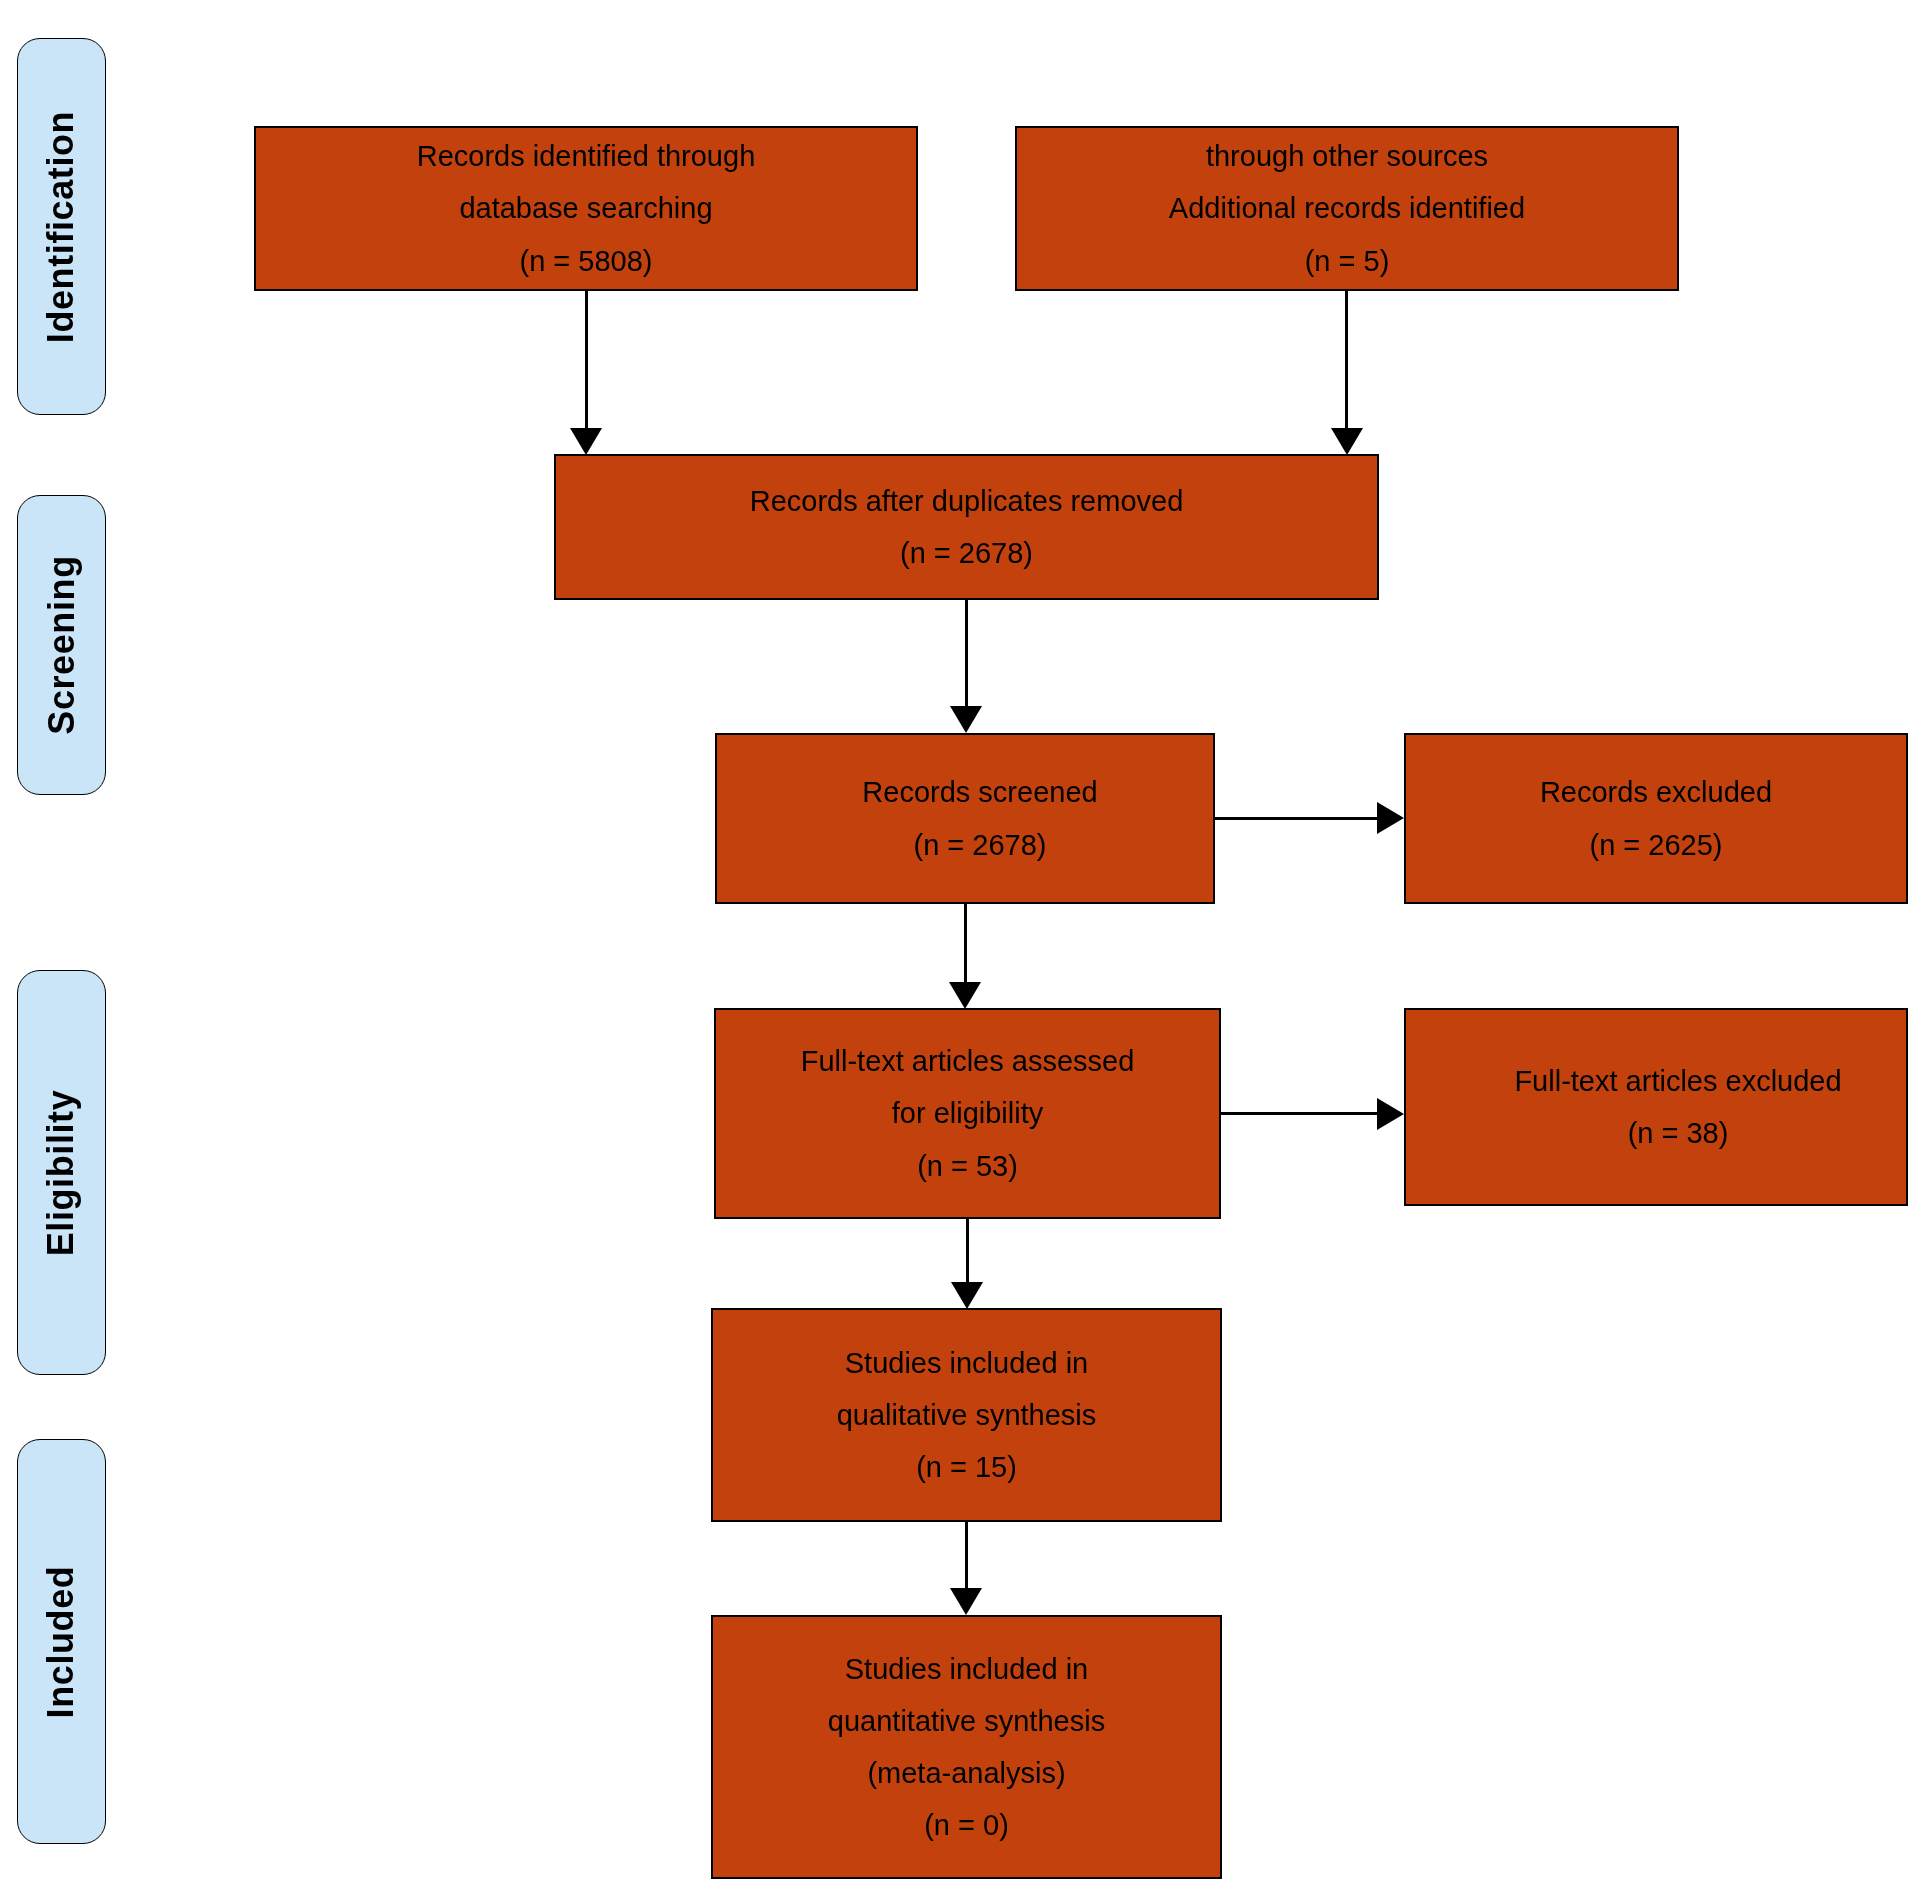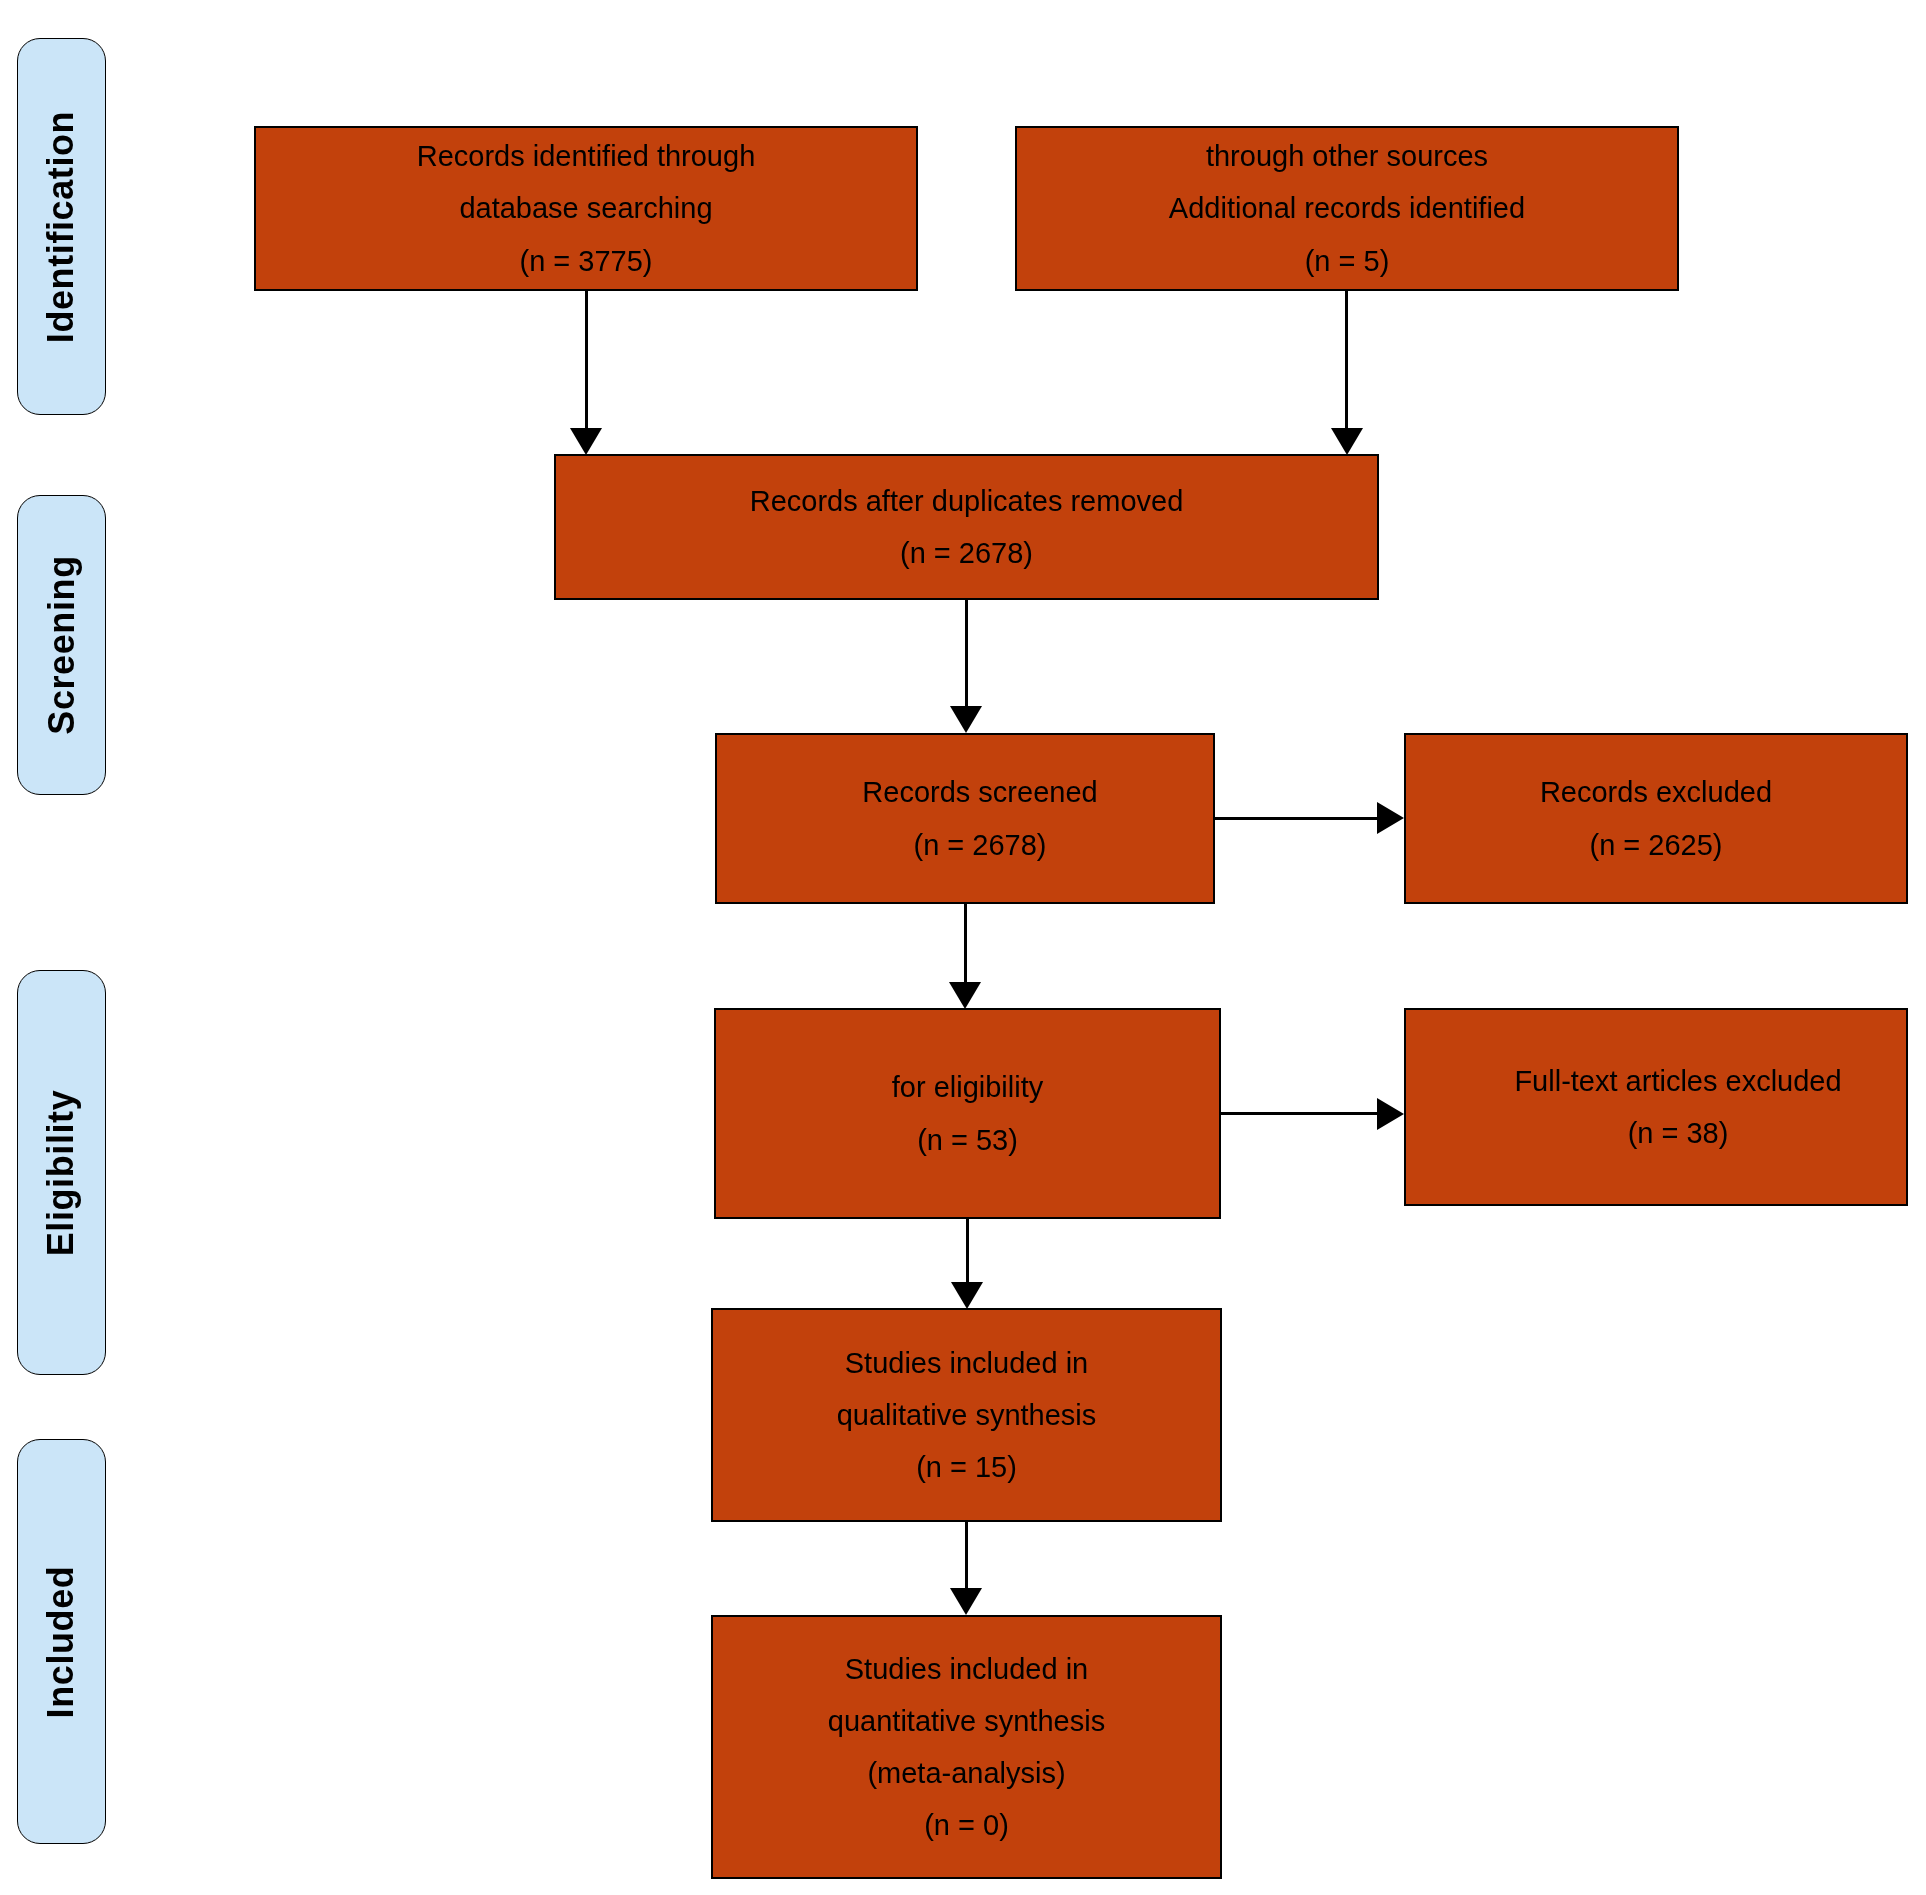--- a/index.html
+++ b/index.html
@@ -108,21 +108,21 @@
   <div class="stage s2">
     <span class="stage-text">Eligibility</span>
   </div>
   <div class="stage s3">
     <span class="stage-text">Included</span>
   </div>
 
   <div class="box b0">
     <div class="bl">Records identified through</div>
     <div class="bl">database searching</div>
-    <div class="bl">(n = 3775)</div>
+    <div class="bl">(n = 5808)</div>
   </div>
 
   <div class="box b1">
     <div class="bl">through other sources</div>
     <div class="bl">Additional records identified</div>
     <div class="bl">(n = 5)</div>
   </div>
 
   <div class="box b2">
     <div class="bl">Records after duplicates removed</div>
@@ -133,20 +133,21 @@
     <div class="bl">Records screened</div>
     <div class="bl">(n = 2678)</div>
   </div>
 
   <div class="box b4">
     <div class="bl">Records excluded</div>
     <div class="bl">(n = 2625)</div>
   </div>
 
   <div class="box b5">
+    <div class="bl">Full-text articles assessed</div>
     <div class="bl">for eligibility</div>
     <div class="bl">(n = 53)</div>
   </div>
 
   <div class="box b6">
     <div class="bl">Full-text articles excluded</div>
     <div class="bl">(n = 38)</div>
   </div>
 
   <div class="box b7">

